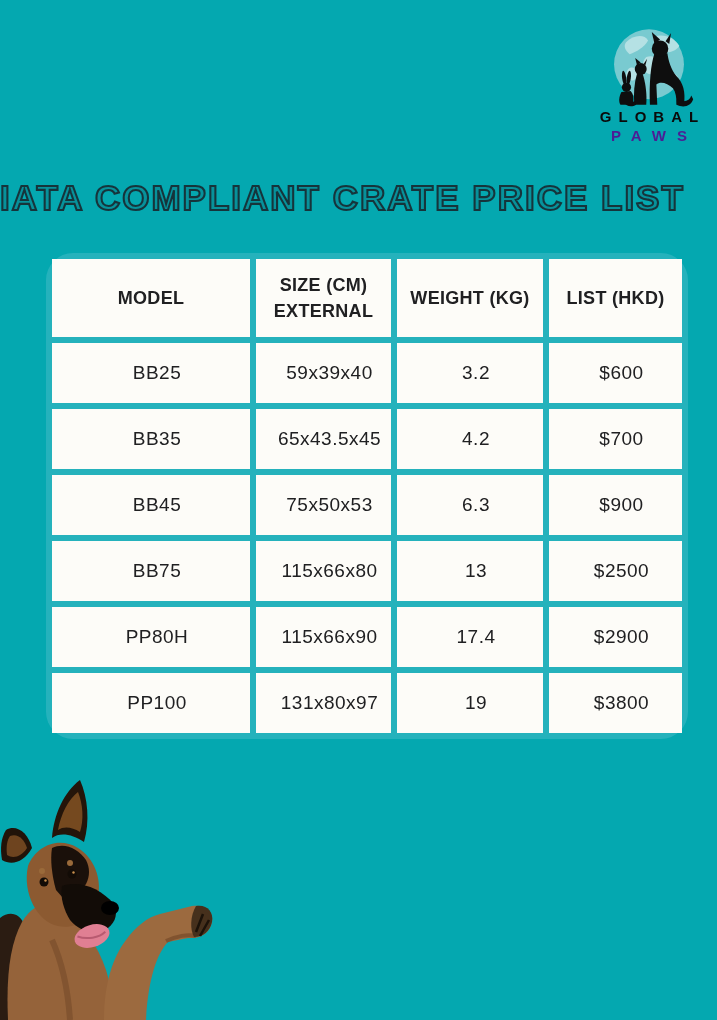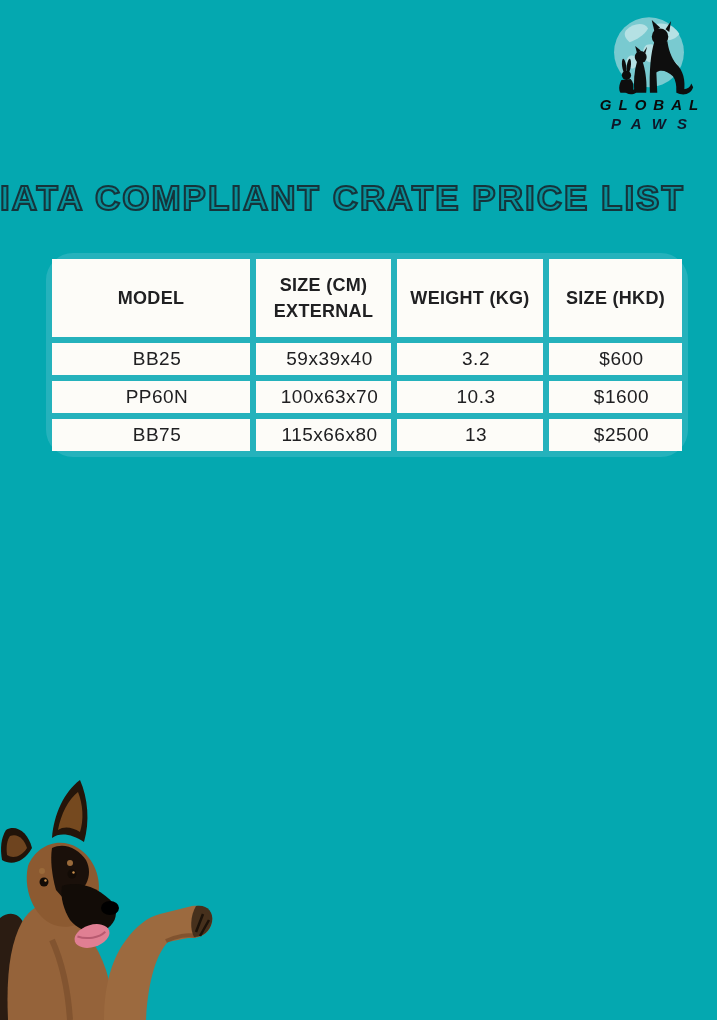--- a/index.html
+++ b/index.html
@@ -4,26 +4,26 @@
 <style>
   * { margin:0; padding:0; box-sizing:border-box; }
   html,body { width:717px; height:1020px; }
   body { font-family:"Liberation Sans", sans-serif; }
   .page {
     position:relative; width:717px; height:1020px;
     background:#04a8b0; overflow:hidden;
   }
 
   
-  .logo { position:absolute; top:12px; right:16px; width:104px; text-align:center;font-style:italic; }
+  .logo { position:absolute; top:24px; right:16px; width:104px; text-align:center; }
   .logo svg { display:block; margin:0 auto; }
   .logo-global { font-size:15px; font-weight:800; letter-spacing:7px; margin-right:-7px;
                  color:#0a0a0a; margin-top:-4px; }
   .logo-paws   { font-size:15px; font-weight:700; letter-spacing:11px; margin-right:-11px;
-                 color:#0f172a; margin-top:2px; }
+                 color:#4c1d95; margin-top:2px; }
 
   
   .title {
     position:absolute; top:178px; left:0; width:100%;
     text-align:left; font-size:35px; font-weight:800;
     letter-spacing:2px; color:#16343b; white-space:nowrap;
   }
   @supports (-webkit-text-stroke: 2px #000) {
     .title { color:rgba(22,52,59,0.18); -webkit-text-stroke:2.1px #16343b; }
   }
@@ -36,21 +36,21 @@
   }
   .price-table th, .price-table td {
     background:#fdfcf8; text-align:center; vertical-align:middle;
     color:#202022;
   }
   .price-table th {
     height:78px; font-size:18px; font-weight:700;
     white-space:pre-line; line-height:1.45; letter-spacing:0.3px;
   }
   .price-table td {
-    height:32px; font-size:19px; font-weight:500; letter-spacing:0.5px;padding-left:12px;
+    height:60px; font-size:19px; font-weight:500; letter-spacing:0.5px;padding-left:12px;
   }
 
   
   .dog { position:absolute; left:0; top:770px; width:235px; height:250px; z-index:5; }
 </style>
 </head>
 <body>
 
 <div class="page">
 
@@ -98,41 +98,59 @@
         <col style="width:135px">
         <col style="width:146px">
         <col style="width:133px">
     </colgroup>
     <thead>
       <tr>
         <th>MODEL</th>
         <th>SIZE (CM)
 EXTERNAL</th>
         <th>WEIGHT (KG)</th>
-        <th>SIZE (HKD)</th>
+        <th>LIST (HKD)</th>
       </tr>
     </thead>
     <tbody>
         <tr>
           <td>BB25</td>
           <td>59x39x40</td>
           <td>3.2</td>
           <td>$600</td>
         </tr>
         <tr>
-          <td>PP60N</td>
-          <td>100x63x70</td>
-          <td>10.3</td>
-          <td>$1600</td>
+          <td>BB35</td>
+          <td>65x43.5x45</td>
+          <td>4.2</td>
+          <td>$700</td>
+        </tr>
+        <tr>
+          <td>BB45</td>
+          <td>75x50x53</td>
+          <td>6.3</td>
+          <td>$900</td>
         </tr>
         <tr>
           <td>BB75</td>
           <td>115x66x80</td>
           <td>13</td>
           <td>$2500</td>
+        </tr>
+        <tr>
+          <td>PP80H</td>
+          <td>115x66x90</td>
+          <td>17.4</td>
+          <td>$2900</td>
+        </tr>
+        <tr>
+          <td>PP100</td>
+          <td>131x80x97</td>
+          <td>19</td>
+          <td>$3800</td>
         </tr>
       </tbody>
   </table>
 
   <div class="dog">
     <svg width="235" height="250" viewBox="0 0 235 250">
 
       <path d="M0,250 L0,148 C10,140 20,144 24,154 C16,186 12,218 14,250 Z" fill="#2b1c12"></path>
 
       <path d="M8,250 C6,206 10,174 22,152 C34,132 52,128 66,140 C84,156 98,176 106,200 C112,220 114,236 114,250 Z" fill="#95633a"></path>

